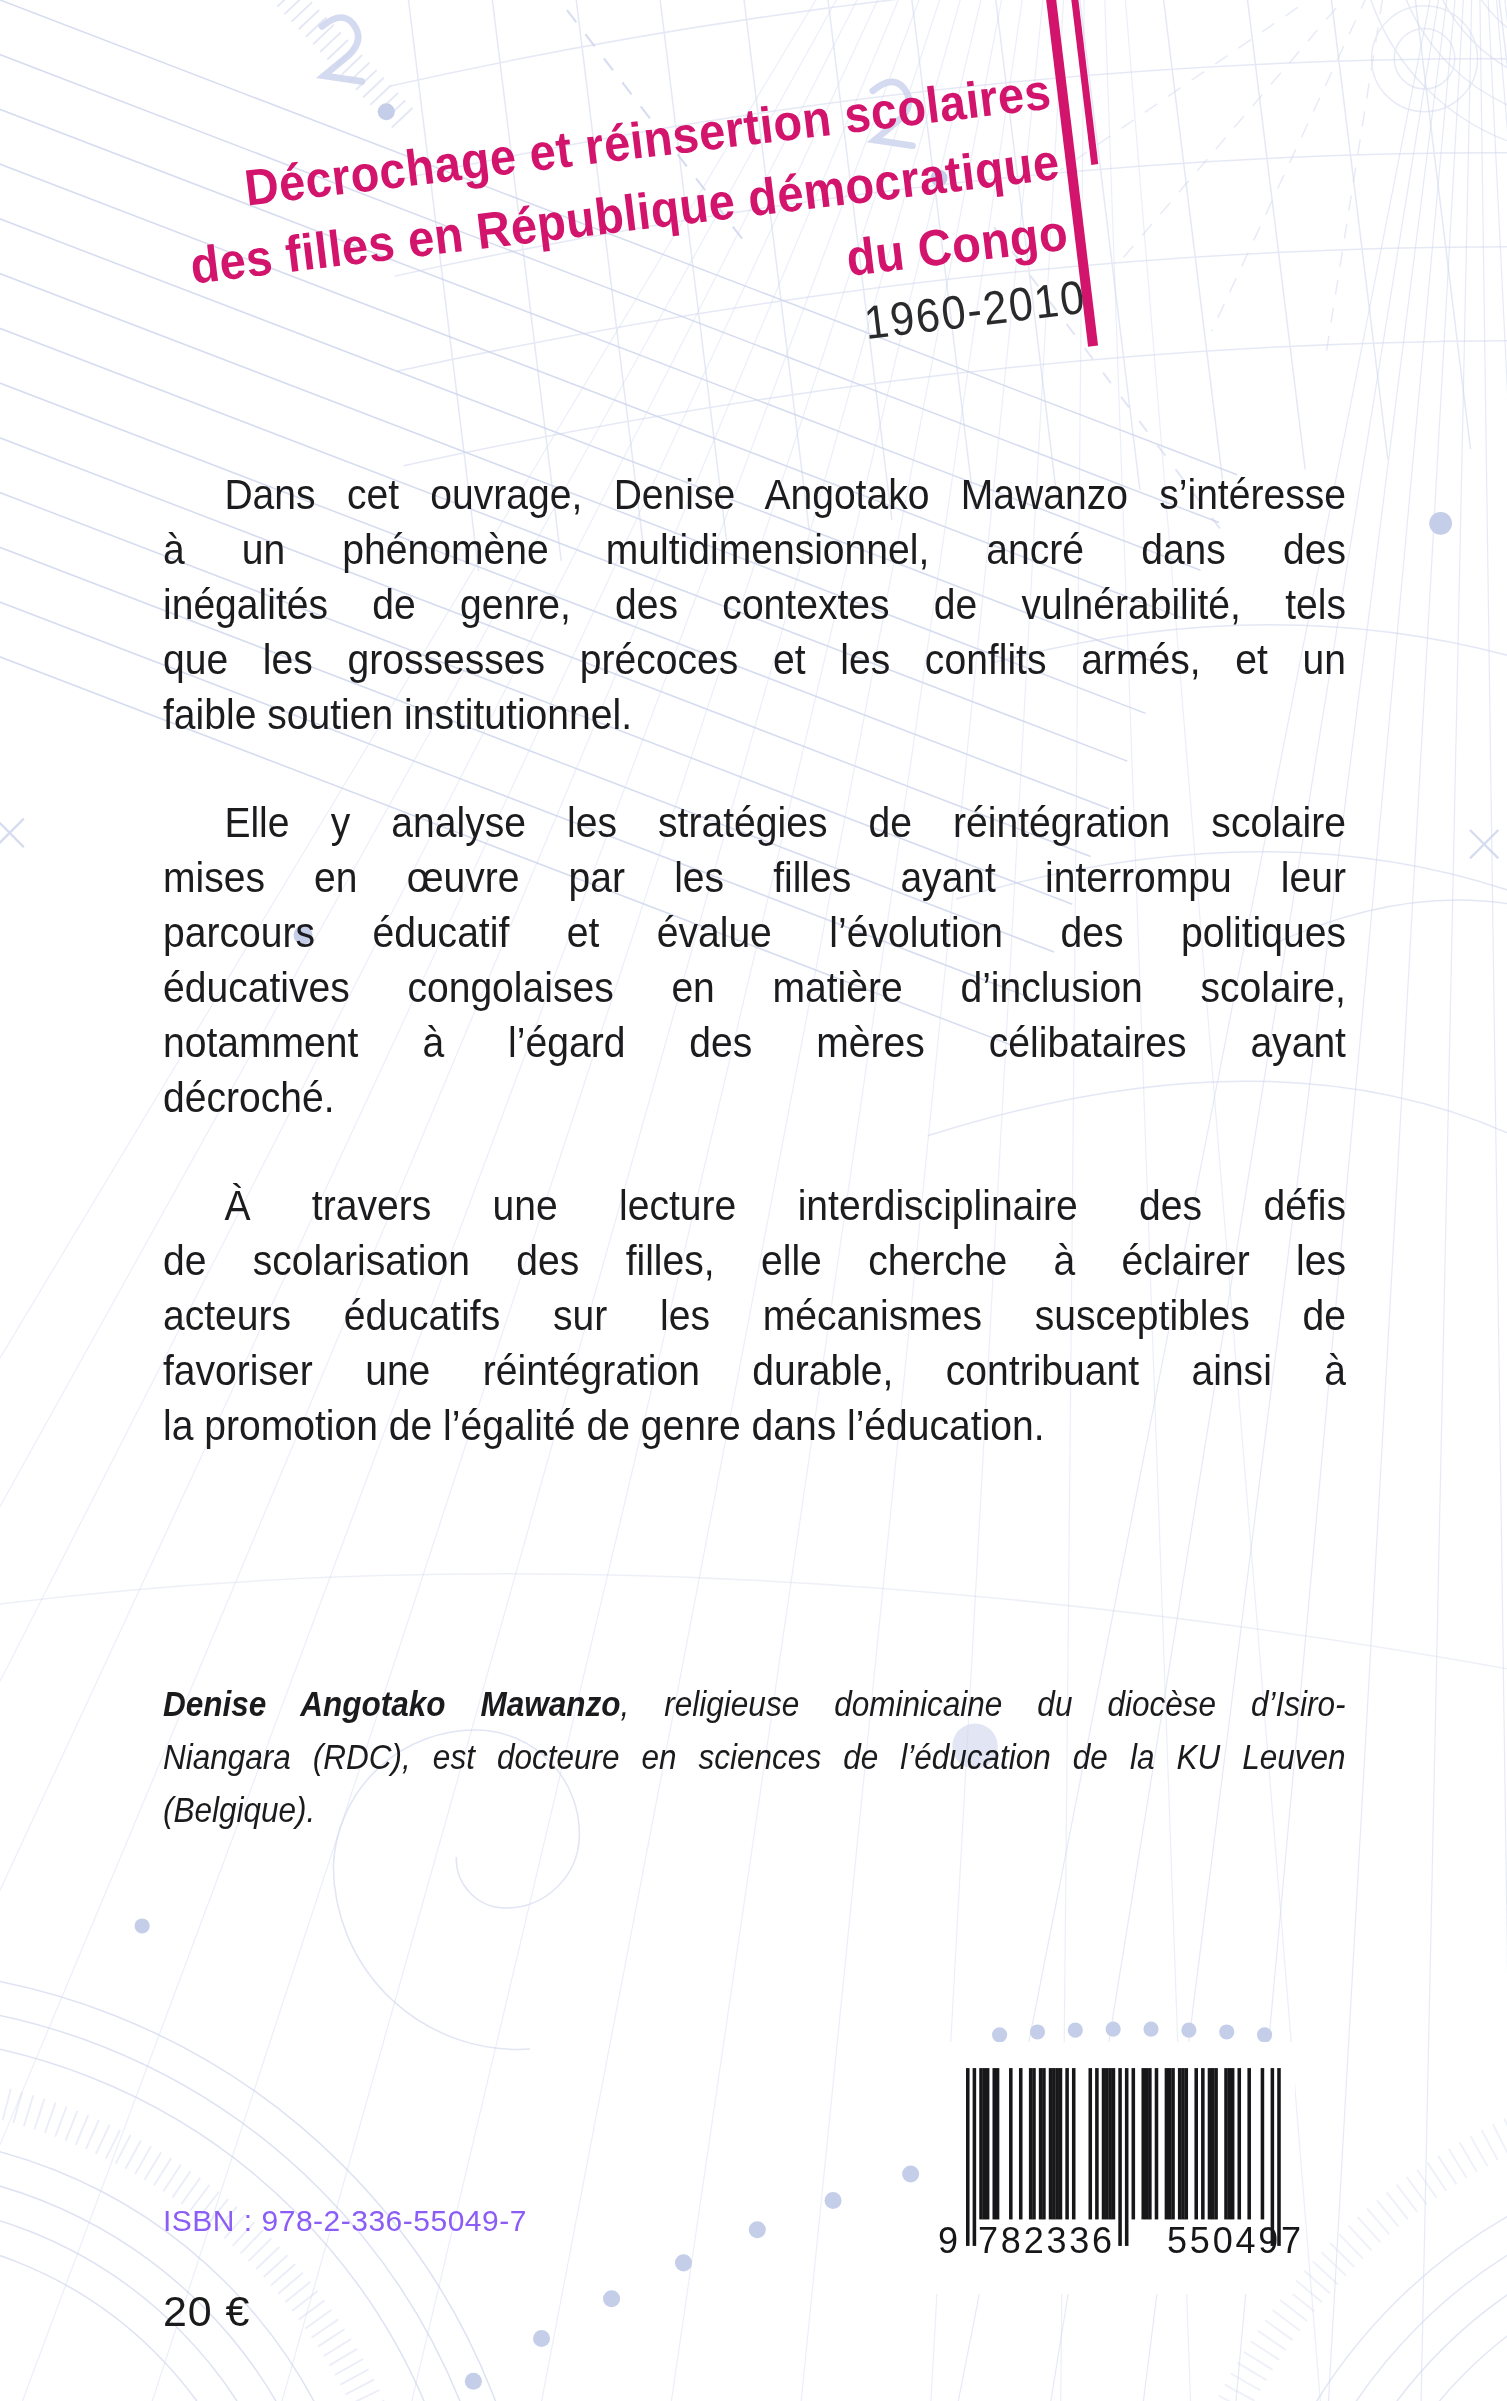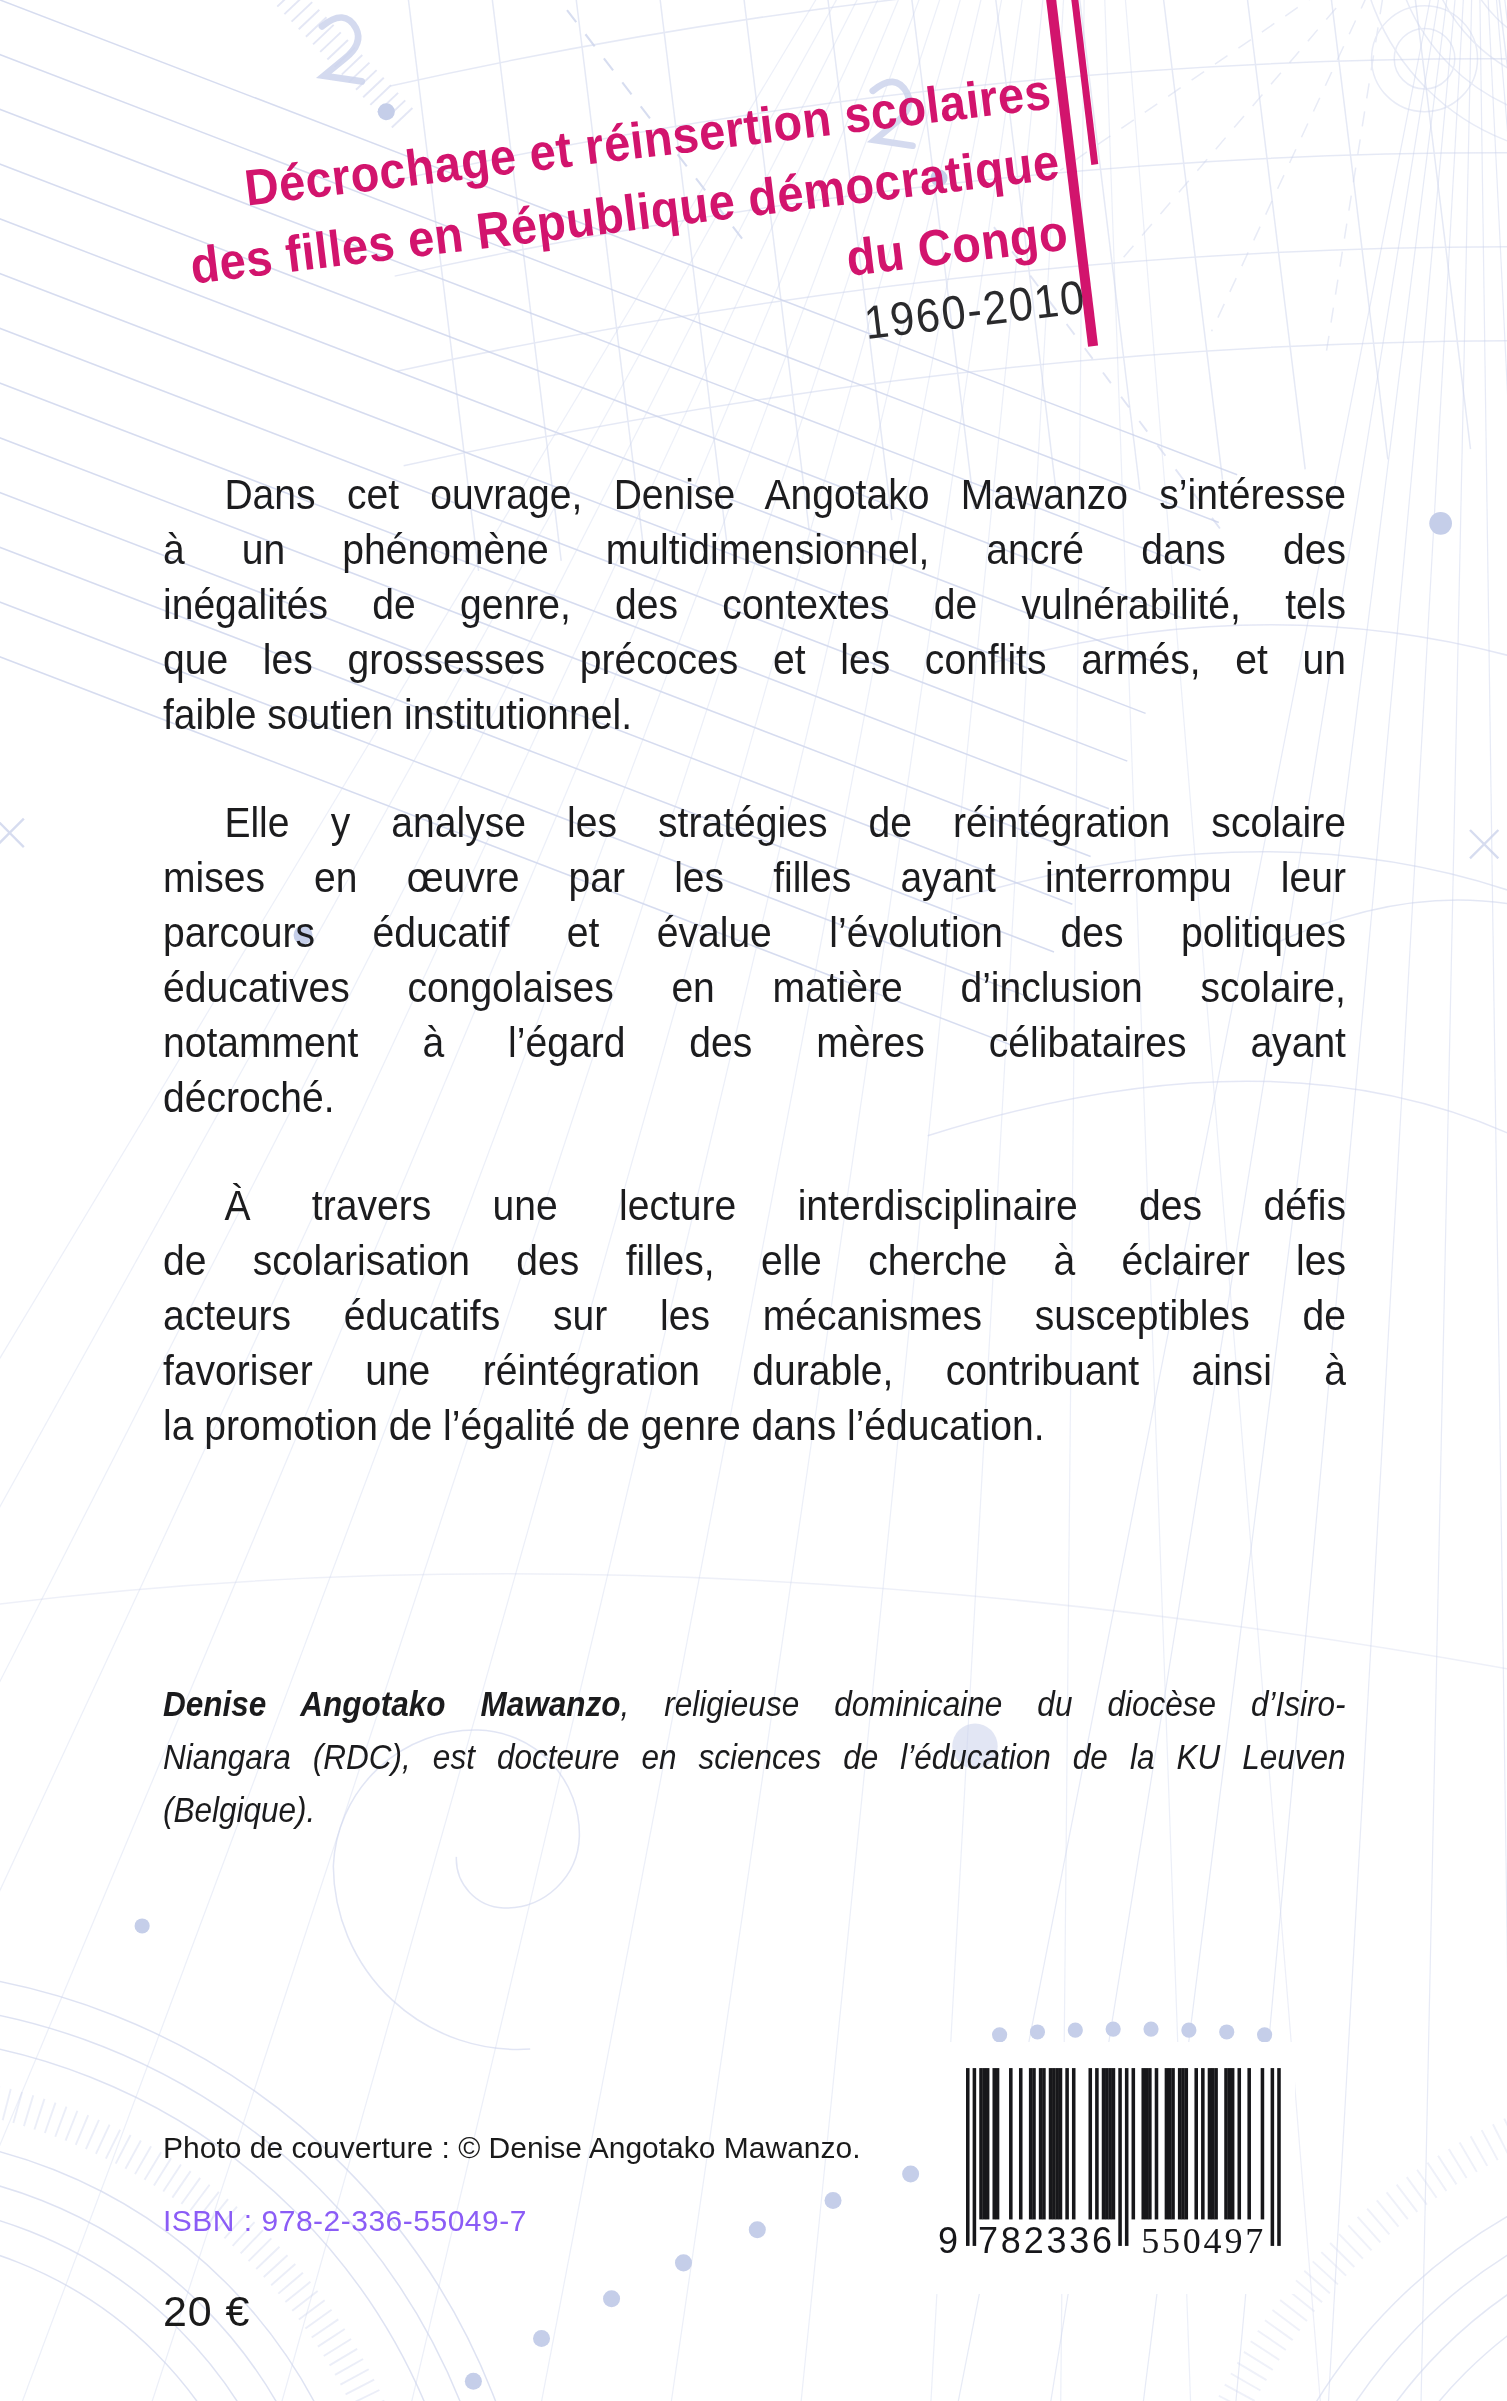--- a/index.html
+++ b/index.html
@@ -39,21 +39,21 @@
   .photo-credit{position:absolute;left:163px;top:2131px;font-size:30px;color:#1a1a1a;}
   .isbn{position:absolute;left:163px;top:2204px;font-size:30px;color:#8b5cf6;letter-spacing:0.5px;}
   .price{position:absolute;left:163px;top:2255px;font-size:43px;color:#1a1a1a;letter-spacing:0.9px;margin-top:32px;}
 
   
   .bc-box{position:absolute;left:935px;top:2042px;width:360px;height:252px;background:#ffffff;}
   .barcode-svg{position:absolute;left:966px;top:2068px;}
   .bc-digit{position:absolute;font-size:36px;color:#17171a;top:2221px;line-height:40px;background:transparent;}
   .bc-d9{left:916px;width:42px;text-align:right;}
   .bc-g1{left:978px;width:135px;letter-spacing:2.8px;}
-  .bc-g2{left:1131px;width:135px;text-align:right;letter-spacing:2.8px;font-family:Liberation Serif, serif;}
+  .bc-g2{left:1167px;width:135px;text-align:right;letter-spacing:2.8px;}
 </style>
 </head>
 <body>
 
 <div class="page">
 
   <svg class="bg" viewBox="0 0 1593 2538" fill="none" stroke="#cdd4ec" stroke-width="1.6">
 
     <g transform="rotate(21 0 0)" opacity="0.8">
       <line x1="-400" y1="0" x2="1400" y2="0"></line>
@@ -247,21 +247,20 @@
         <div class="jline last">la promotion de l’égalité de genre dans l’éducation.</div>
       </div>
   </div>
 
   <div class="bio">
     <div class="jline"><span class="bio-name">Denise Angotako Mawanzo</span><span>, religieuse dominicaine du diocèse d’Isiro-</span></div>
     <div class="jline">Niangara (RDC), est docteure en sciences de l’éducation de la KU Leuven</div>
     <div class="jline last">(Belgique).</div>
   </div>
 
-  <div class="photo-credit">Photo de couverture : © Denise Angotako Mawanzo.</div>
   <div class="isbn">ISBN : 978-2-336-55049-7</div>
   <div class="price">20 €</div>
 
   <div class="bc-box"></div>
   <svg class="barcode-svg" viewBox="0 0 333 188" width="315" height="178" fill="#17171a">
       <rect x="0.0" y="0" width="3.75" height="188"></rect>
       <rect x="7.0" y="0" width="3.75" height="188"></rect>
       <rect x="14.0" y="0" width="3.75" height="160"></rect>
       <rect x="17.5" y="0" width="3.75" height="160"></rect>
       <rect x="21.0" y="0" width="3.75" height="160"></rect>

